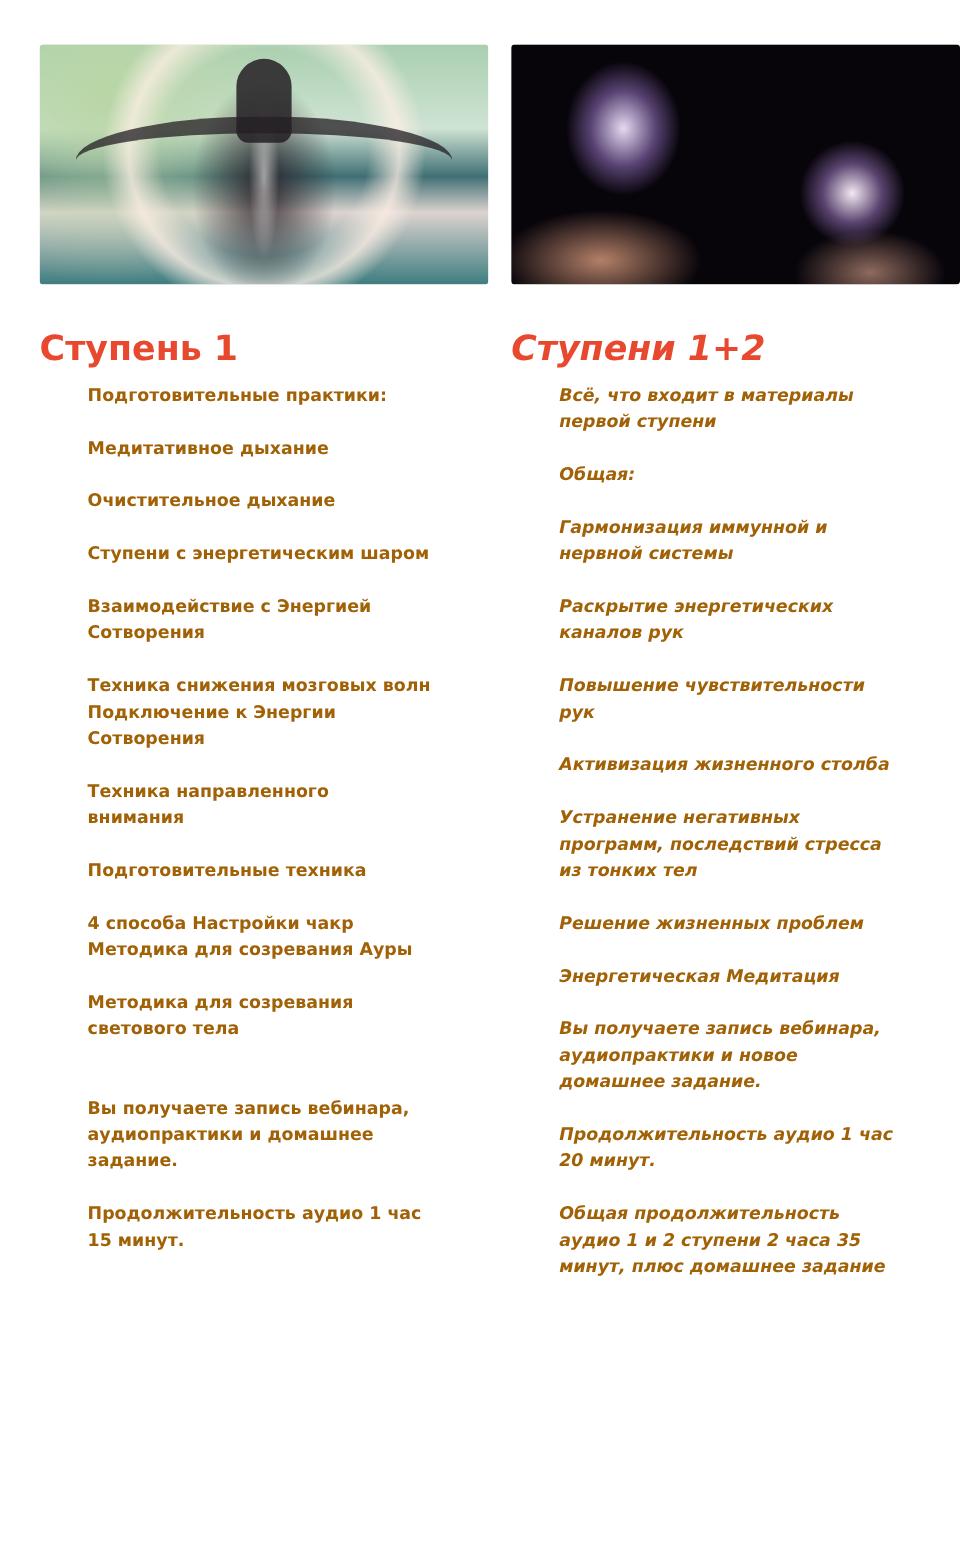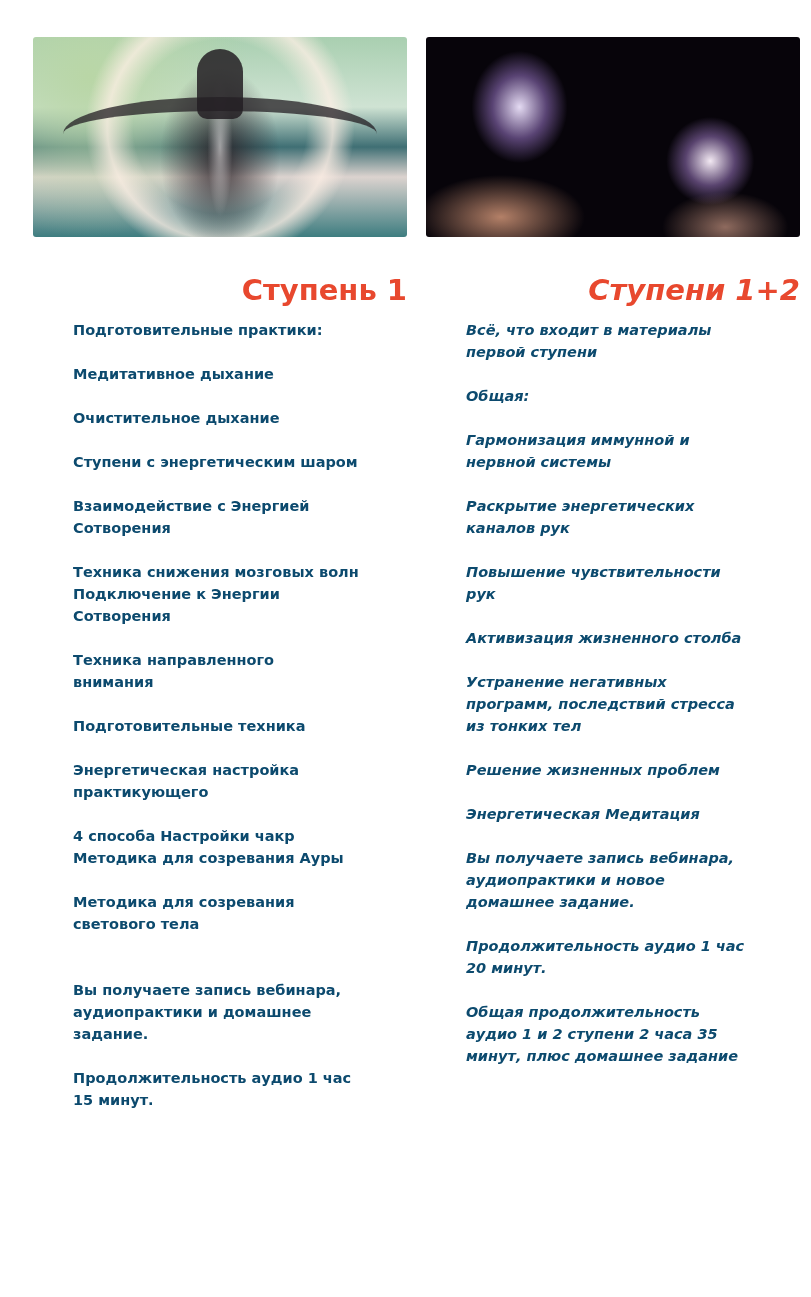--- a/index.html
+++ b/index.html
@@ -19,23 +19,23 @@
       radial-gradient(ellipse 55px 55px at 76% 62%, rgba(255,245,255,0.95), rgba(170,130,210,0.5) 45%, rgba(0,0,0,0) 80%),
       radial-gradient(ellipse 120px 60px at 20% 90%, rgba(210,150,120,0.85), rgba(0,0,0,0) 70%),
       radial-gradient(ellipse 90px 50px at 80% 95%, rgba(200,150,130,0.7), rgba(0,0,0,0) 70%),
       #07040a;
   }
   .silhouette { position: absolute; left: 50%; top: 12px; width: 46px; height: 70px; margin-left: -23px; border-radius: 23px 23px 10px 10px; background: rgba(35,30,35,0.85); }
   .arms { position: absolute; left: 30px; top: 60px; width: 314px; height: 60px; border-top: 14px solid rgba(35,30,35,0.75); border-radius: 50% 50% 0 0; }
   .col { position: absolute; top: 268px; width: 374px; }
   .col-left { left: 33px; }
   .col-right { left: 426px; font-style: italic; }
-  h2 { margin: 0; text-align: right; color: #e8482e; font-family: "DejaVu Sans", sans-serif; font-weight: bold; font-size: 29px; line-height: 44px; height: 44px; }
+  h2 { margin: 0; text-align: left; color: #e8482e; font-family: "DejaVu Sans", sans-serif; font-weight: bold; font-size: 29px; line-height: 44px; height: 44px; }
   .items { margin: 7px 0 0 40px; padding: 0; list-style: none; width: 300px; }
-  .items li { font-weight: bold; font-size: 14.5px; line-height: 22px; color: #0c4a6e; margin: 0 0 22px 0; white-space: pre-line; }
+  .items li { font-weight: bold; font-size: 14.5px; line-height: 22px; color: #a16207; margin: 0 0 22px 0; white-space: pre-line; }
   .items li.gap-before { margin-top: 44px; }
 </style>
 </head>
 <body>
 
 <div class="img img-left" title="Медитирующая фигура в позе лотоса с энергетическим свечением">
   <div class="arms"></div>
   <div class="silhouette"></div>
 </div>
 <div class="img img-right" title="Две ладони с фиолетовыми энергетическими шарами"></div>
@@ -48,22 +48,20 @@
     <li>Очистительное дыхание</li>
     <li>Ступени с энергетическим шаром</li>
     <li>Взаимодействие с Энергией
 Сотворения</li>
     <li>Техника снижения мозговых волн
 Подключение к Энергии
 Сотворения</li>
     <li>Техника направленного
 внимания</li>
     <li>Подготовительные техника</li>
-    <li>Энергетическая настройка
-практикующего</li>
     <li>4 способа Настройки чакр
 Методика для созревания Ауры</li>
     <li>Методика для созревания
 светового тела</li>
     <li class="gap-before">Вы получаете запись вебинара,
 аудиопрактики и домашнее
 задание.</li>
     <li>Продолжительность аудио 1 час
 15 минут.</li>
   </ul>

